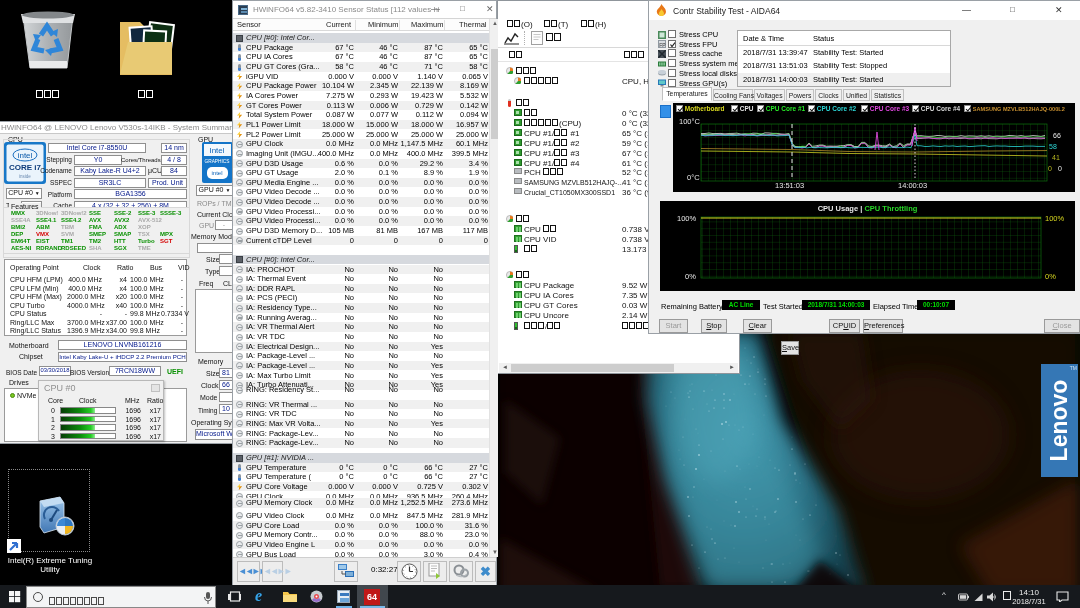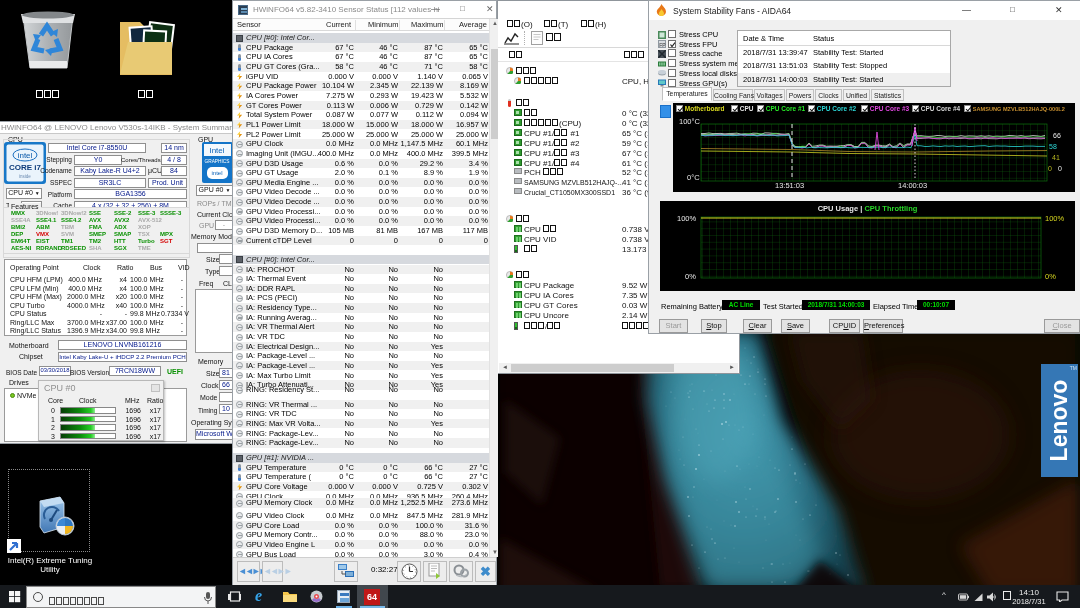--- a/index.html
+++ b/index.html
@@ -710,21 +710,21 @@
   <span class="ab ttxt" style="left:20px;top:4px;max-width:186px;overflow:hidden;display:inline-block;">HWiNFO64 v5.82-3410 Sensor Status [112 values hi...</span>
   <span class="ab wbtn" style="left:198px;top:3px;">—</span>
   <span class="ab wbtn" style="left:227px;top:3px;font-size:8px;">□</span>
   <span class="ab wbtn" style="left:253px;top:3px;">✕</span>
  </div>
  <div class="ab" id="shead">
   <span style="left:4px;">Sensor</span>
   <span style="left:93px;">Current</span>
       <span style="left:135px;">Minimum</span>
       <span style="left:178px;">Maximum</span>
-      <span style="left:226px;">Average</span>
+      <span style="left:226px;">Thermal</span>
   <i class="hsep" style="left:122px"></i>
       <i class="hsep" style="left:166px"></i>
       <i class="hsep" style="left:211px"></i>
  </div>
  <div class="ab" id="slist">
       <div class="srow sg" style="top:2.0px">
         <span class="sic ic-g"></span>
         <span class="lb">CPU [#0]: Intel Cor...</span>
       </div>
       <div class="srow alt" style="top:11.7px">
@@ -1151,21 +1151,21 @@
   <div class="tbtn" style="left:242px;width:21px;"><span style="color:#3e8ccc;font-weight:bold;font-size:13px;line-height:19px;">✖</span></div>
  </div>
 </div>
 
 <div class="ab" id="stab">
  <div class="tb">
   <svg class="ab" style="left:6px;top:3px" width="13" height="14">
         <path d="M6.5 0 C8 3 11 4 11 8 A4.7 4.7 0 0 1 1.8 8 C1.8 5 4.5 4.5 6.5 0 Z" fill="#e87818"></path>
         <path d="M6.5 5 C7.5 7 9 7.5 9 9.5 A2.6 2.6 0 0 1 3.8 9.5 C3.8 7.8 5.5 7.5 6.5 5 Z" fill="#f8c830"></path>
       </svg>
-  <span class="ab" style="left:24px;top:5px;font-size:8.5px;color:#222;">System Stability Fans - AIDA64</span>
+  <span class="ab" style="left:24px;top:5px;font-size:8.5px;color:#222;">Contr Stability Test - AIDA64</span>
   <span class="ab wbtn" style="left:313px;top:4px;color:#333;">—</span>
   <span class="ab wbtn" style="left:361px;top:4px;color:#333;font-size:8px;">□</span>
   <span class="ab wbtn" style="left:406px;top:4px;color:#333;">✕</span>
  </div>
 <svg class="ab" style="left:9px;top:29.5px" width="8" height="8">
       <rect x="0" y="0" width="8" height="8" fill="#4a8a5a"></rect>
       <rect x="1.5" y="1.5" width="5" height="5" fill="#cfe8d8"></rect>
     </svg>
     <svg class="cbx" style="left:19px;top:29px" width="8" height="8"></svg>
     <span class="stxt" style="left:30px;top:29px;">Stress CPU</span>
@@ -1284,21 +1284,21 @@
  </div>
  <span class="stxt" style="left:12px;top:301px;">Remaining Battery:</span>
  <div class="bbox" style="left:73px;top:299px;width:38px;height:10px;line-height:10px;">AC Line</div>
  <span class="stxt" style="left:114px;top:301px;">Test Started:</span>
  <div class="bbox" style="left:153px;top:299px;width:68px;height:10px;line-height:10px;">2018/7/31 14:00:03</div>
  <span class="stxt" style="left:224px;top:301px;">Elapsed Time:</span>
  <div class="bbox" style="left:268px;top:299px;width:38px;height:10px;line-height:10px;">00:10:07</div>
  <div class="btn" style="left:10px;width:29px;color:#9a9a9a;">Start</div>
  <div class="btn" style="left:52px;width:26px;"><u>S</u>top</div>
  <div class="btn" style="left:94px;width:29px;"><u>C</u>lear</div>
- <div class="btn" style="left:132px;width:29px;"><u>S</u>ave</div>
+ <div class="btn" style="left:132px;width:18px;margin-top:22px;"><u>S</u>ave</div>
  <div class="btn" style="left:180px;width:31px;">CP<u>U</u>ID</div>
  <div class="btn" style="left:214px;width:40px;"><u>P</u>references</div>
  <div class="btn" style="left:395px;width:36px;color:#9a9a9a;"><u>C</u>lose</div>
 </div>
 
 <div class="ab" id="taskbar">
  <svg class="ab" style="left:9px;top:6px" width="12" height="12">
       <g fill="#f5f5f5">
         <rect x="0" y="0" width="5.2" height="5.2"></rect>
         <rect x="6" y="0" width="5.2" height="5.2"></rect>

